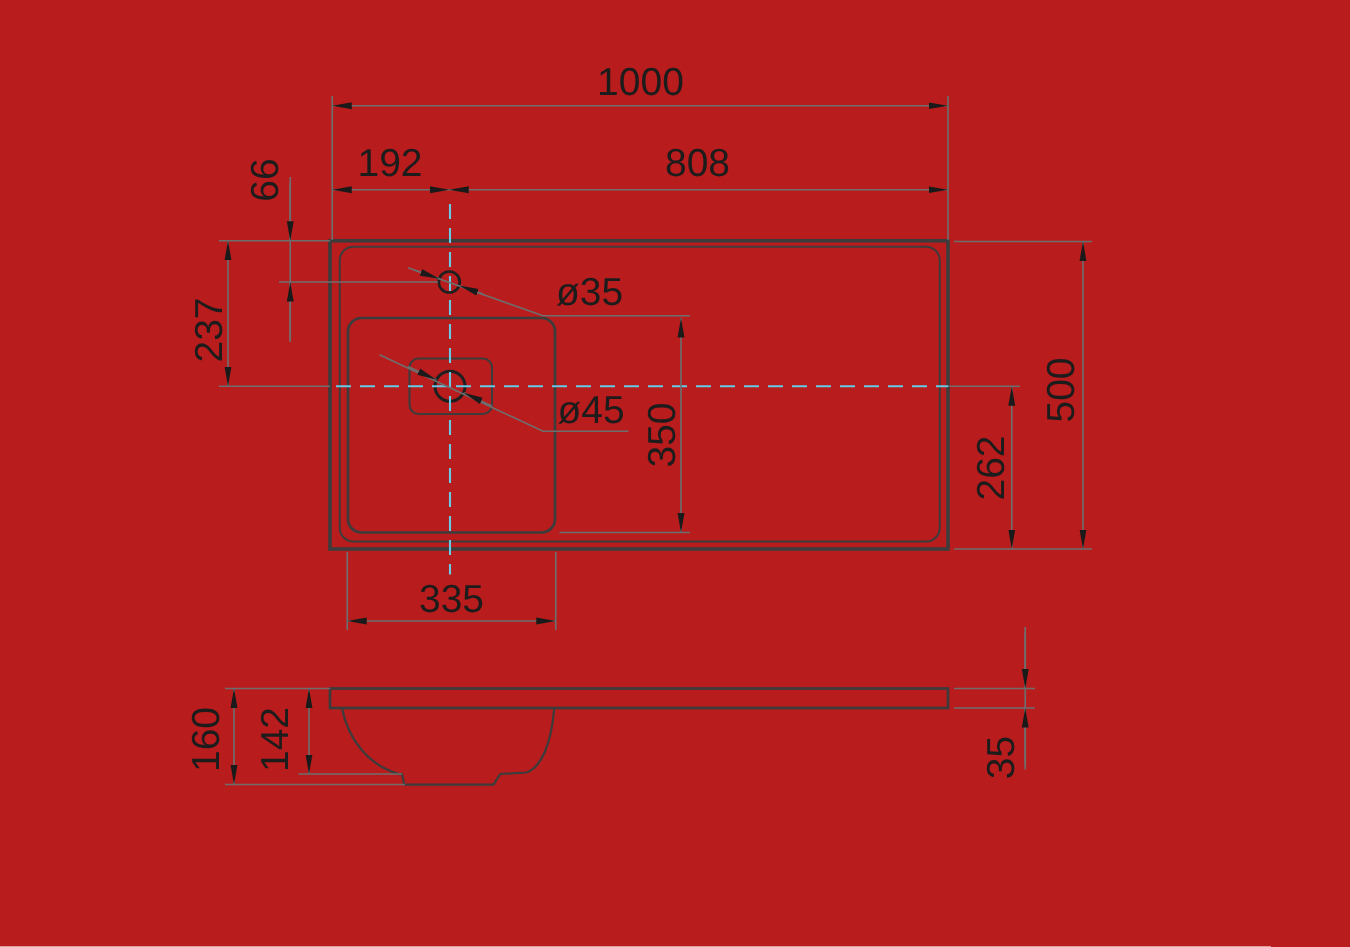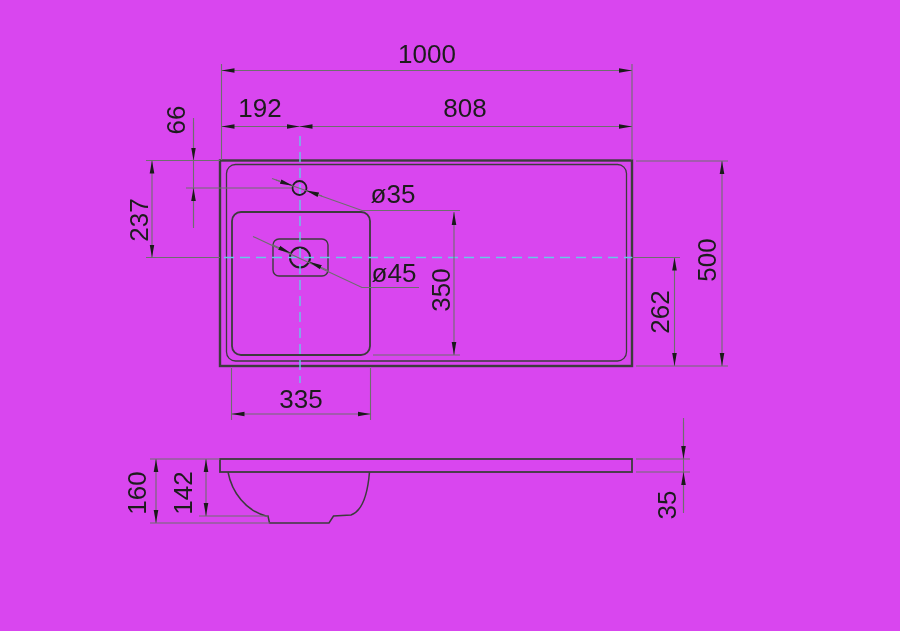--- a/index.html
+++ b/index.html
@@ -1,16 +1,16 @@
 <!DOCTYPE html>
 <html><head>
 <meta charset="utf-8">
 <style>
   html,body{margin:0;padding:0;background:#ffffff;}
-  .page{width:900px;height:631px;position:relative;background:#d946ef;overflow:hidden;}
+  .page{width:900px;height:631px;position:relative;background:#b91c1c;overflow:hidden;}
   svg{display:block;}
   .outline{stroke:#3c3c3c;fill:none;}
   .dark{stroke:#1f1f1f;fill:none;}
   .thin{stroke:#6e6e6e;stroke-width:1.1;fill:none;}
   .cl{stroke:#66c9e6;stroke-width:1.4;stroke-dasharray:10 6;fill:none;}
   .txt{font-family:"Liberation Sans",sans-serif;font-size:26px;fill:#1c1c1c;text-anchor:middle;}
 </style>
 </head>
 <body>
 

